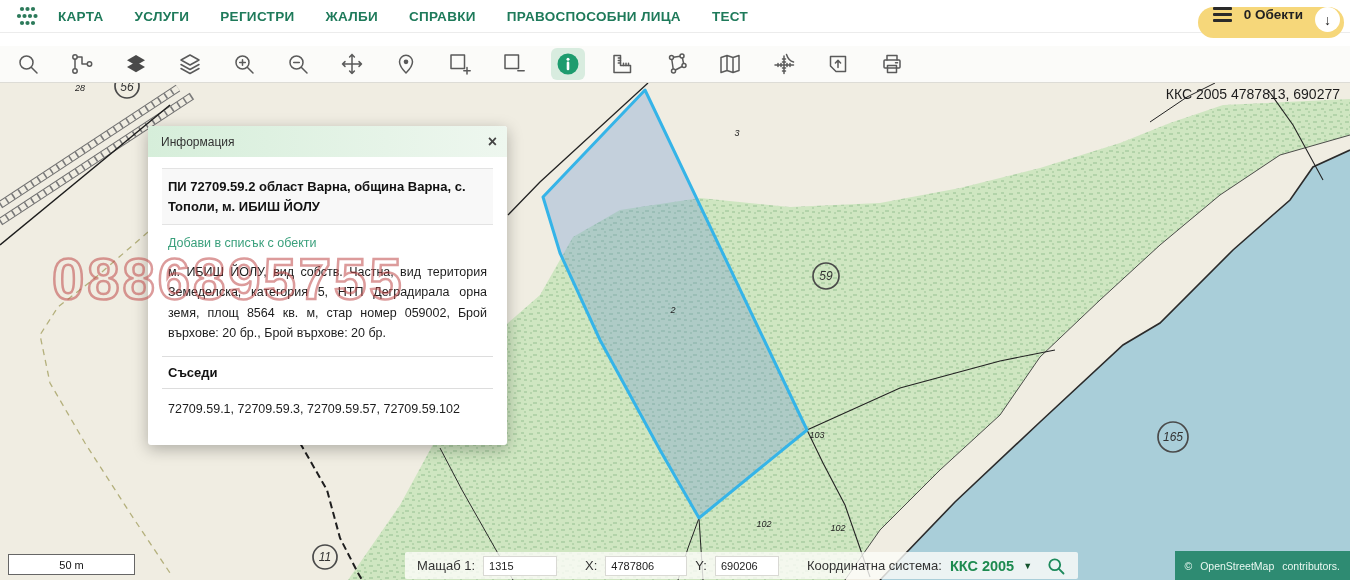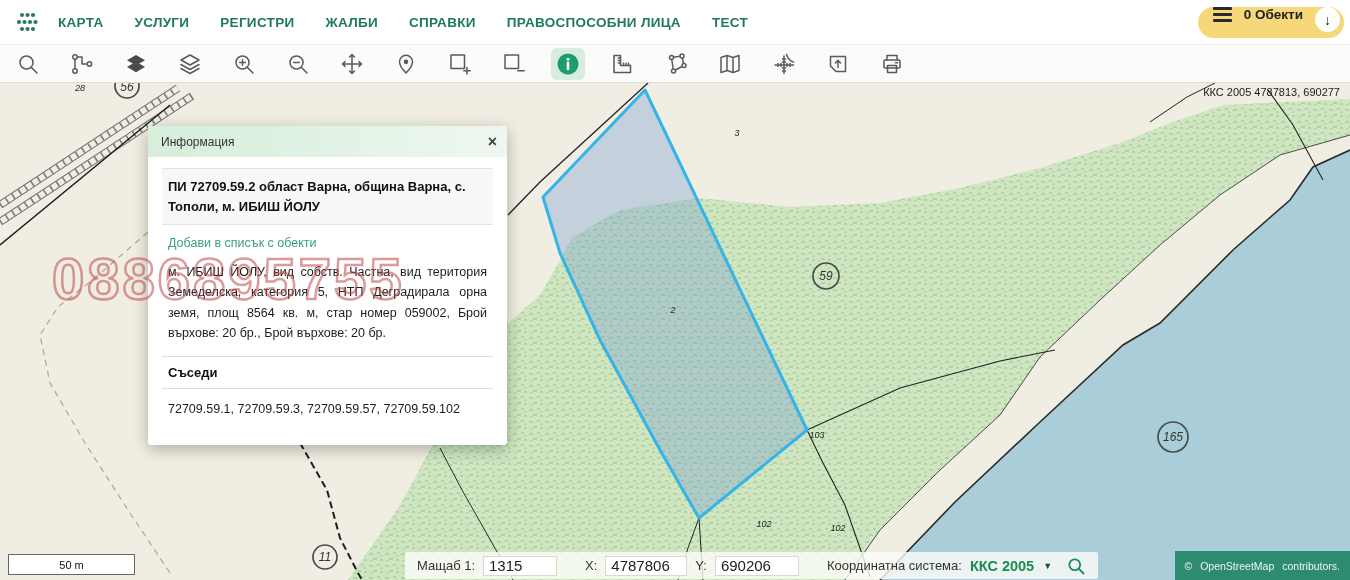--- a/index.html
+++ b/index.html
@@ -1,56 +1,56 @@
 <!DOCTYPE html>
 <html><head>
 <meta charset="utf-8">
 <style>
   * { margin:0; padding:0; box-sizing:border-box; }
   html,body { width:1350px; height:580px; overflow:hidden; font-family:"Liberation Sans",sans-serif; background:#fff; }
 
   
-  #header { position:absolute; left:0; top:0; width:1350px; height:45px; background:#fff; border-bottom:1px solid #ececec; display:flex; align-items:center; z-index:50; }
+  #header { position:absolute; left:0; top:0; width:1350px; height:33px; background:#fff; border-bottom:1px solid #ececec; display:flex; align-items:center; z-index:50; }
   .apps-btn { margin-left:12px; width:28px; height:28px; display:flex; align-items:center; justify-content:center; cursor:pointer; background:none; border:none; }
   #menu { display:flex; gap:31px; margin-left:18px; }
   .menu-item { font-size:13.5px; font-weight:bold; color:#1e7a5a; letter-spacing:.3px; cursor:pointer; background:none; border:none; font-family:inherit; }
   .objects-pill { position:absolute; right:6px; top:7px; height:31px; background:#f6d77a; border-radius:17px; display:flex; align-items:flex-start; padding:0 4px 0 15px; gap:12px; cursor:pointer; }
   .burger { width:19px; display:flex; flex-direction:column; gap:3.5px; }
   .burger span { height:2.6px; background:#2a2a2a; border-radius:1px; }
   .objects-label { font-size:13.5px; font-weight:bold; color:#222; }
   .pill-circle { width:25px; height:25px; border-radius:50%; background:#fff; display:flex; align-items:center; justify-content:center; font-size:14px; font-weight:bold; color:#222; }
 
   
   #toolbar { position:absolute; left:0; top:46px; width:1350px; height:37px; background:#fbfbf9; border-bottom:1px solid #dddcd6; display:flex; align-items:center; padding-left:11px; z-index:45; }
   .tool { width:34px; height:32px; margin-right:20px; display:flex; align-items:center; justify-content:center; background:none; border:none; border-radius:6px; cursor:pointer; }
   .tool svg { stroke:#5a5a5a; fill:none; stroke-width:1.5; stroke-linecap:round; stroke-linejoin:round; }
   .tool.active { background:#d8ecdf; }
 
   
   #map { position:absolute; left:0; top:83px; width:1350px; height:497px; background:#f0ede2; overflow:hidden; cursor:crosshair; }
   #map svg.base { position:absolute; left:0; top:0; }
-  .coord-readout { position:absolute; top:3px; right:10px; font-size:11px; color:#1c1c1c; z-index:5; }
+  .coord-readout { position:absolute; top:3px; right:10px; font-size:14px; color:#1c1c1c; z-index:5; }
   .watermark { position:absolute; left:52px; top:162px; font-size:58px; font-weight:bold; letter-spacing:3px; color:transparent; -webkit-text-stroke:2.5px rgba(192,72,72,0.55); z-index:30; pointer-events:none; white-space:nowrap; }
 
   
   #popup { position:absolute; left:148px; top:43px; width:359px; background:#fff; border-radius:3px; box-shadow:0 4px 16px rgba(0,0,0,.28); z-index:20; }
   .popup-header { height:31px; background:linear-gradient(to right,#d6eeda,#eef7ef); display:flex; align-items:center; padding:0 10px 0 13px; border-radius:3px 3px 0 0; }
   .popup-title { font-size:12px; color:#333; flex:1; }
   .popup-close { background:none; border:none; font-size:16px; color:#444; cursor:pointer; font-weight:bold; line-height:1; }
   .popup-body { padding:2px 14px 14px; }
   .prop-title { margin-top:9px; padding:8px 6px; background:#f8f8f8; border-top:1px solid #e3e3e3; border-bottom:1px solid #e3e3e3; font-size:13px; font-weight:bold; line-height:1.5; color:#111; }
   .add-link { display:inline-block; margin:11px 6px 4px; font-size:12.5px; color:#3aa07c; text-decoration:none; cursor:pointer; }
   .prop-desc { margin:8px 6px 13px; font-size:12.5px; line-height:1.62; text-align:justify; color:#1d1d1d; }
   .section-h { border-top:1px solid #ddd; border-bottom:1px solid #ddd; padding:8px 6px; font-size:13px; font-weight:bold; color:#111; }
   .section-t { padding:10px 6px 12px; font-size:12.5px; line-height:1.62; text-align:justify; color:#1d1d1d; }
 
   
   #statusbar { position:absolute; left:405px; top:469px; height:27px; display:flex; align-items:center; gap:8px; background:rgba(252,252,249,.8); border-radius:2px; padding:0 12px; z-index:35; }
   .sb-label { font-size:13px; color:#333; }
-  .sb-input { height:20px; border:1px solid #d9d9d4; background:#fff; font-size:15px; color:#222; padding:0 5px; font-family:inherit; }
+  .sb-input { height:20px; border:1px solid #d9d9d4; background:#fff; font-size:11px; color:#222; padding:0 5px; font-family:inherit; }
   .sb-gap { width:12px; }
   .crs { display:flex; align-items:center; gap:9px; cursor:pointer; }
   .crs-value { font-size:14.5px; font-weight:bold; color:#1d8a4f; }
   .crs-caret { font-size:9px; color:#14532d; }
   .sb-search { background:none; border:none; cursor:pointer; margin-left:6px; display:flex; }
 
   .scalebar { position:absolute; left:8px; top:471px; width:127px; height:21px; background:#fff; border:1px solid #666; display:flex; align-items:center; justify-content:center; font-size:11px; color:#111; z-index:35; }
   .attribution { position:absolute; right:0; top:468px; height:29px; background:#2e8b72; color:#e9f8f1; font-size:10.5px; display:flex; align-items:center; padding:8px 10px; word-spacing:5px; z-index:35; }
 
   text.circle-num { font-size:12px; font-style:italic; fill:#333; text-anchor:middle; }
@@ -289,21 +289,21 @@
     </div>
   </div>
 
   <div id="statusbar">
     <span class="sb-label">Мащаб 1:</span>
     <input class="sb-input" style="width: 74px;" value="1315">
     <span class="sb-gap"></span>
     <span class="sb-label">X:</span>
     <input class="sb-input" style="width: 82px;" value="4787806">
     <span class="sb-label">Y:</span>
-    <input class="sb-input" style="width: 84px;" value="690206">
+    <input class="sb-input" style="width: 64px;" value="690206">
     <span class="sb-gap"></span>
     <span class="sb-label">Координатна система:</span>
     <span class="crs">
       <span class="crs-value">ККС 2005</span>
       <span class="crs-caret">▼</span>
     </span>
     <button class="sb-search">
       <svg width="20" height="20" viewBox="0 0 24 24" fill="none" stroke="#1d8a5c" stroke-width="2.2" stroke-linecap="round">
           <circle cx="10.5" cy="10.5" r="6.5"></circle>
           <path d="M15.5 15.5 L21 21"></path>

